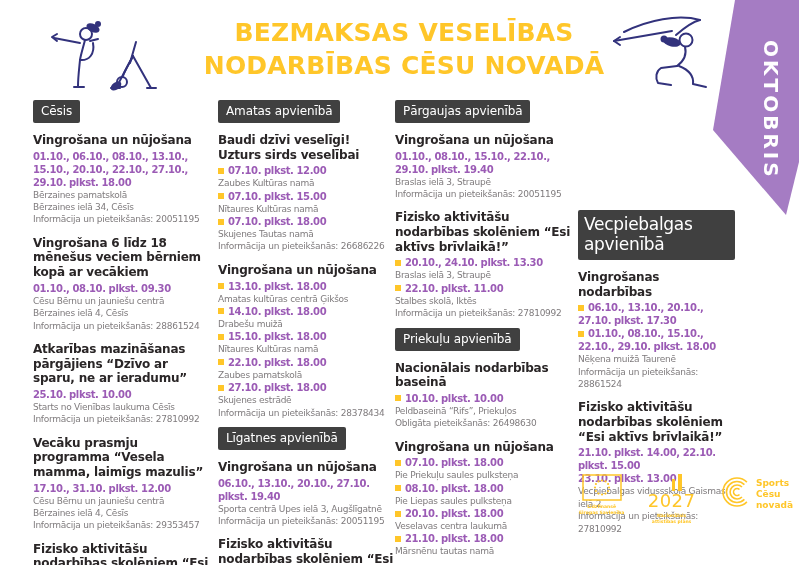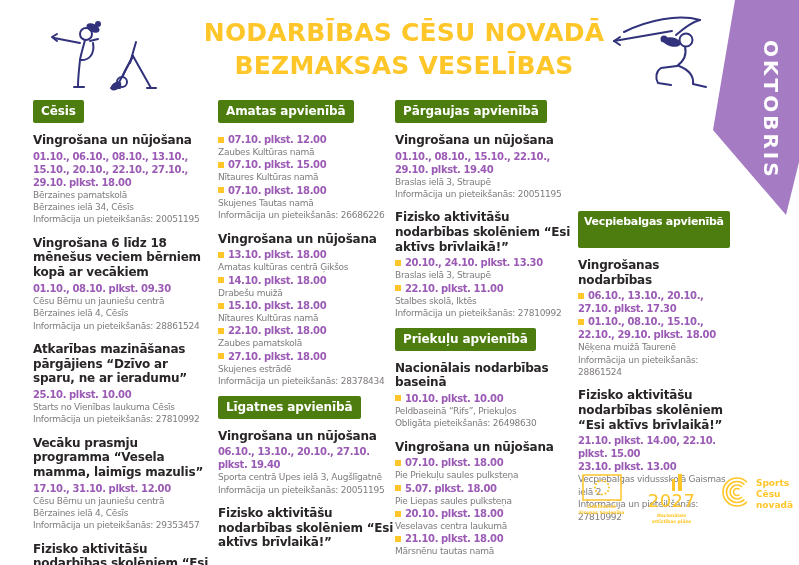--- a/index.html
+++ b/index.html
@@ -25,25 +25,25 @@
   .illus-right { position:absolute; left:610px; top:8px; }
 
   
   .col  { position:absolute; }
   .col1 { left:33px;  top:100px; width:176px; }
   .col2 { left:218px; top:100px; width:176px; }
   .col3 { left:395px; top:100px; width:176px; }
   .col4 { left:578px; top:210px; width:157px; }
 
   .chip {
-    display:inline-block; background:#4d7c0f; color:#ffffff;
-    font-weight:bold; font-size:12px; letter-spacing:-0.1px;
+    display:inline-block; background:#404040; color:#ffffff;
+    font-weight:normal; font-size:12px; letter-spacing:-0.1px;
     padding:4px 8px 5px; border-radius:2px;
   }
-  .col4 .chip { font-size:11px; padding:4px 6px 20px; letter-spacing:-0.3px; }
+  .col4 .chip { font-size:17px; padding:4px 6px 6px; letter-spacing:-0.3px; }
 
   .section + .section { margin-top:8px; }
   .event { margin-top:10px; }
   .event-title {
     font-weight:bold; color:#2A2627; font-size:12px;
     line-height:1.22; margin-bottom:2px; letter-spacing:-0.2px;
   }
   .line { margin:0; }
   .line.date, .line.bullet {
     color:#9B5BB5; font-weight:bold; font-size:10px;
@@ -72,22 +72,22 @@
   .nap-bar1 { width:3.5px; height:12px; background:#FFC629; }
   .nap-bar2 { width:3.5px; height:17px; background:#FFC629; }
   .nap-year { color:#FFC629; font-weight:normal; font-size:18px; line-height:1.1; letter-spacing:0.5px; }
   .sports { display:flex; align-items:flex-start; gap:1px; }
   .sports-text { color:#FFC629; font-weight:bold; font-size:9px; line-height:1.2; padding-top:4px; }
 </style>
 </head>
 <body>
 
 <div class="title-block">
+  <div class="title-line">BEZMAKSAS VESELĪBAS</div>
   <div class="title-line">NODARBĪBAS CĒSU NOVADĀ</div>
-  <div class="title-line">BEZMAKSAS VESELĪBAS</div>
 </div>
 
 <svg class="illus-left" width="135" height="84" viewBox="0 0 135 84">
   <g fill="none" stroke="#32327C" stroke-width="2" stroke-linecap="round" stroke-linejoin="round">
     <path d="M24,22 L50,27"></path>
     <path d="M22,21 L27,18 M22,21 L27,25"></path>
     <circle cx="56" cy="18" r="6"></circle>
     <path d="M55,24 C53,32 51,38 50,44"></path>
     <path d="M50,44 C49,54 48,62 48,70"></path>
     <path d="M44,71 L54,71"></path>
@@ -152,20 +152,21 @@
         <div class="line info"><span class="line-text">Cēsu Bērnu un jauniešu centrā</span></div>
         <div class="line info"><span class="line-text">Bērzaines ielā 4, Cēsīs</span></div>
         <div class="line info"><span class="line-text">Informācija un pieteikšanās: 29353457</span></div>
       </div><div class="event">
         <div class="event-title">Fizisko aktivitāšu nodarbības skolēniem “Esi aktīvs brīvlaikā!”</div>
         <div class="line date"><span class="line-text">20.10., 21.10., 24.10. plkst. 10.30</span></div>
       </div></div>
   </div>
 <div class="col col2">
     <div class="section"><div class="chip">Amatas apvienībā</div><div class="event">
+        <div class="event-title">Baudi dzīvi veselīgi! Uzturs sirds veselībai</div>
         <div class="line bullet"><span class="bullet-sq"></span><span class="line-text">07.10. plkst. 12.00</span></div>
         <div class="line info"><span class="line-text">Zaubes Kultūras namā</span></div>
         <div class="line bullet"><span class="bullet-sq"></span><span class="line-text">07.10. plkst. 15.00</span></div>
         <div class="line info"><span class="line-text">Nītaures Kultūras namā</span></div>
         <div class="line bullet"><span class="bullet-sq"></span><span class="line-text">07.10. plkst. 18.00</span></div>
         <div class="line info"><span class="line-text">Skujenes Tautas namā</span></div>
         <div class="line info"><span class="line-text">Informācija un pieteikšanās: 26686226</span></div>
       </div><div class="event">
         <div class="event-title">Vingrošana un nūjošana</div>
         <div class="line bullet"><span class="bullet-sq"></span><span class="line-text">13.10. plkst. 18.00</span></div>
@@ -205,21 +206,21 @@
       </div></div>
     <div class="section"><div class="chip">Priekuļu apvienībā</div><div class="event">
         <div class="event-title">Nacionālais nodarbības baseinā</div>
         <div class="line bullet"><span class="bullet-sq"></span><span class="line-text">10.10. plkst. 10.00</span></div>
         <div class="line info"><span class="line-text">Peldbaseinā “Rifs”, Priekuļos</span></div>
         <div class="line info"><span class="line-text">Obligāta pieteikšanās: 26498630</span></div>
       </div><div class="event">
         <div class="event-title">Vingrošana un nūjošana</div>
         <div class="line bullet"><span class="bullet-sq"></span><span class="line-text">07.10. plkst. 18.00</span></div>
         <div class="line info"><span class="line-text">Pie Priekuļu saules pulksteņa</span></div>
-        <div class="line bullet"><span class="bullet-sq"></span><span class="line-text">5.07. plkst. 18.00</span></div>
+        <div class="line bullet"><span class="bullet-sq"></span><span class="line-text">08.10. plkst. 18.00</span></div>
         <div class="line info"><span class="line-text">Pie Liepas saules pulksteņa</span></div>
         <div class="line bullet"><span class="bullet-sq"></span><span class="line-text">20.10. plkst. 18.00</span></div>
         <div class="line info"><span class="line-text">Veselavas centra laukumā</span></div>
         <div class="line bullet"><span class="bullet-sq"></span><span class="line-text">21.10. plkst. 18.00</span></div>
         <div class="line info"><span class="line-text">Mārsnēnu tautas namā</span></div>
       </div></div>
   </div>
 <div class="col col4">
     <div class="section"><div class="chip">Vecpiebalgas apvienībā</div><div class="event">
         <div class="event-title">Vingrošanas nodarbības</div>

